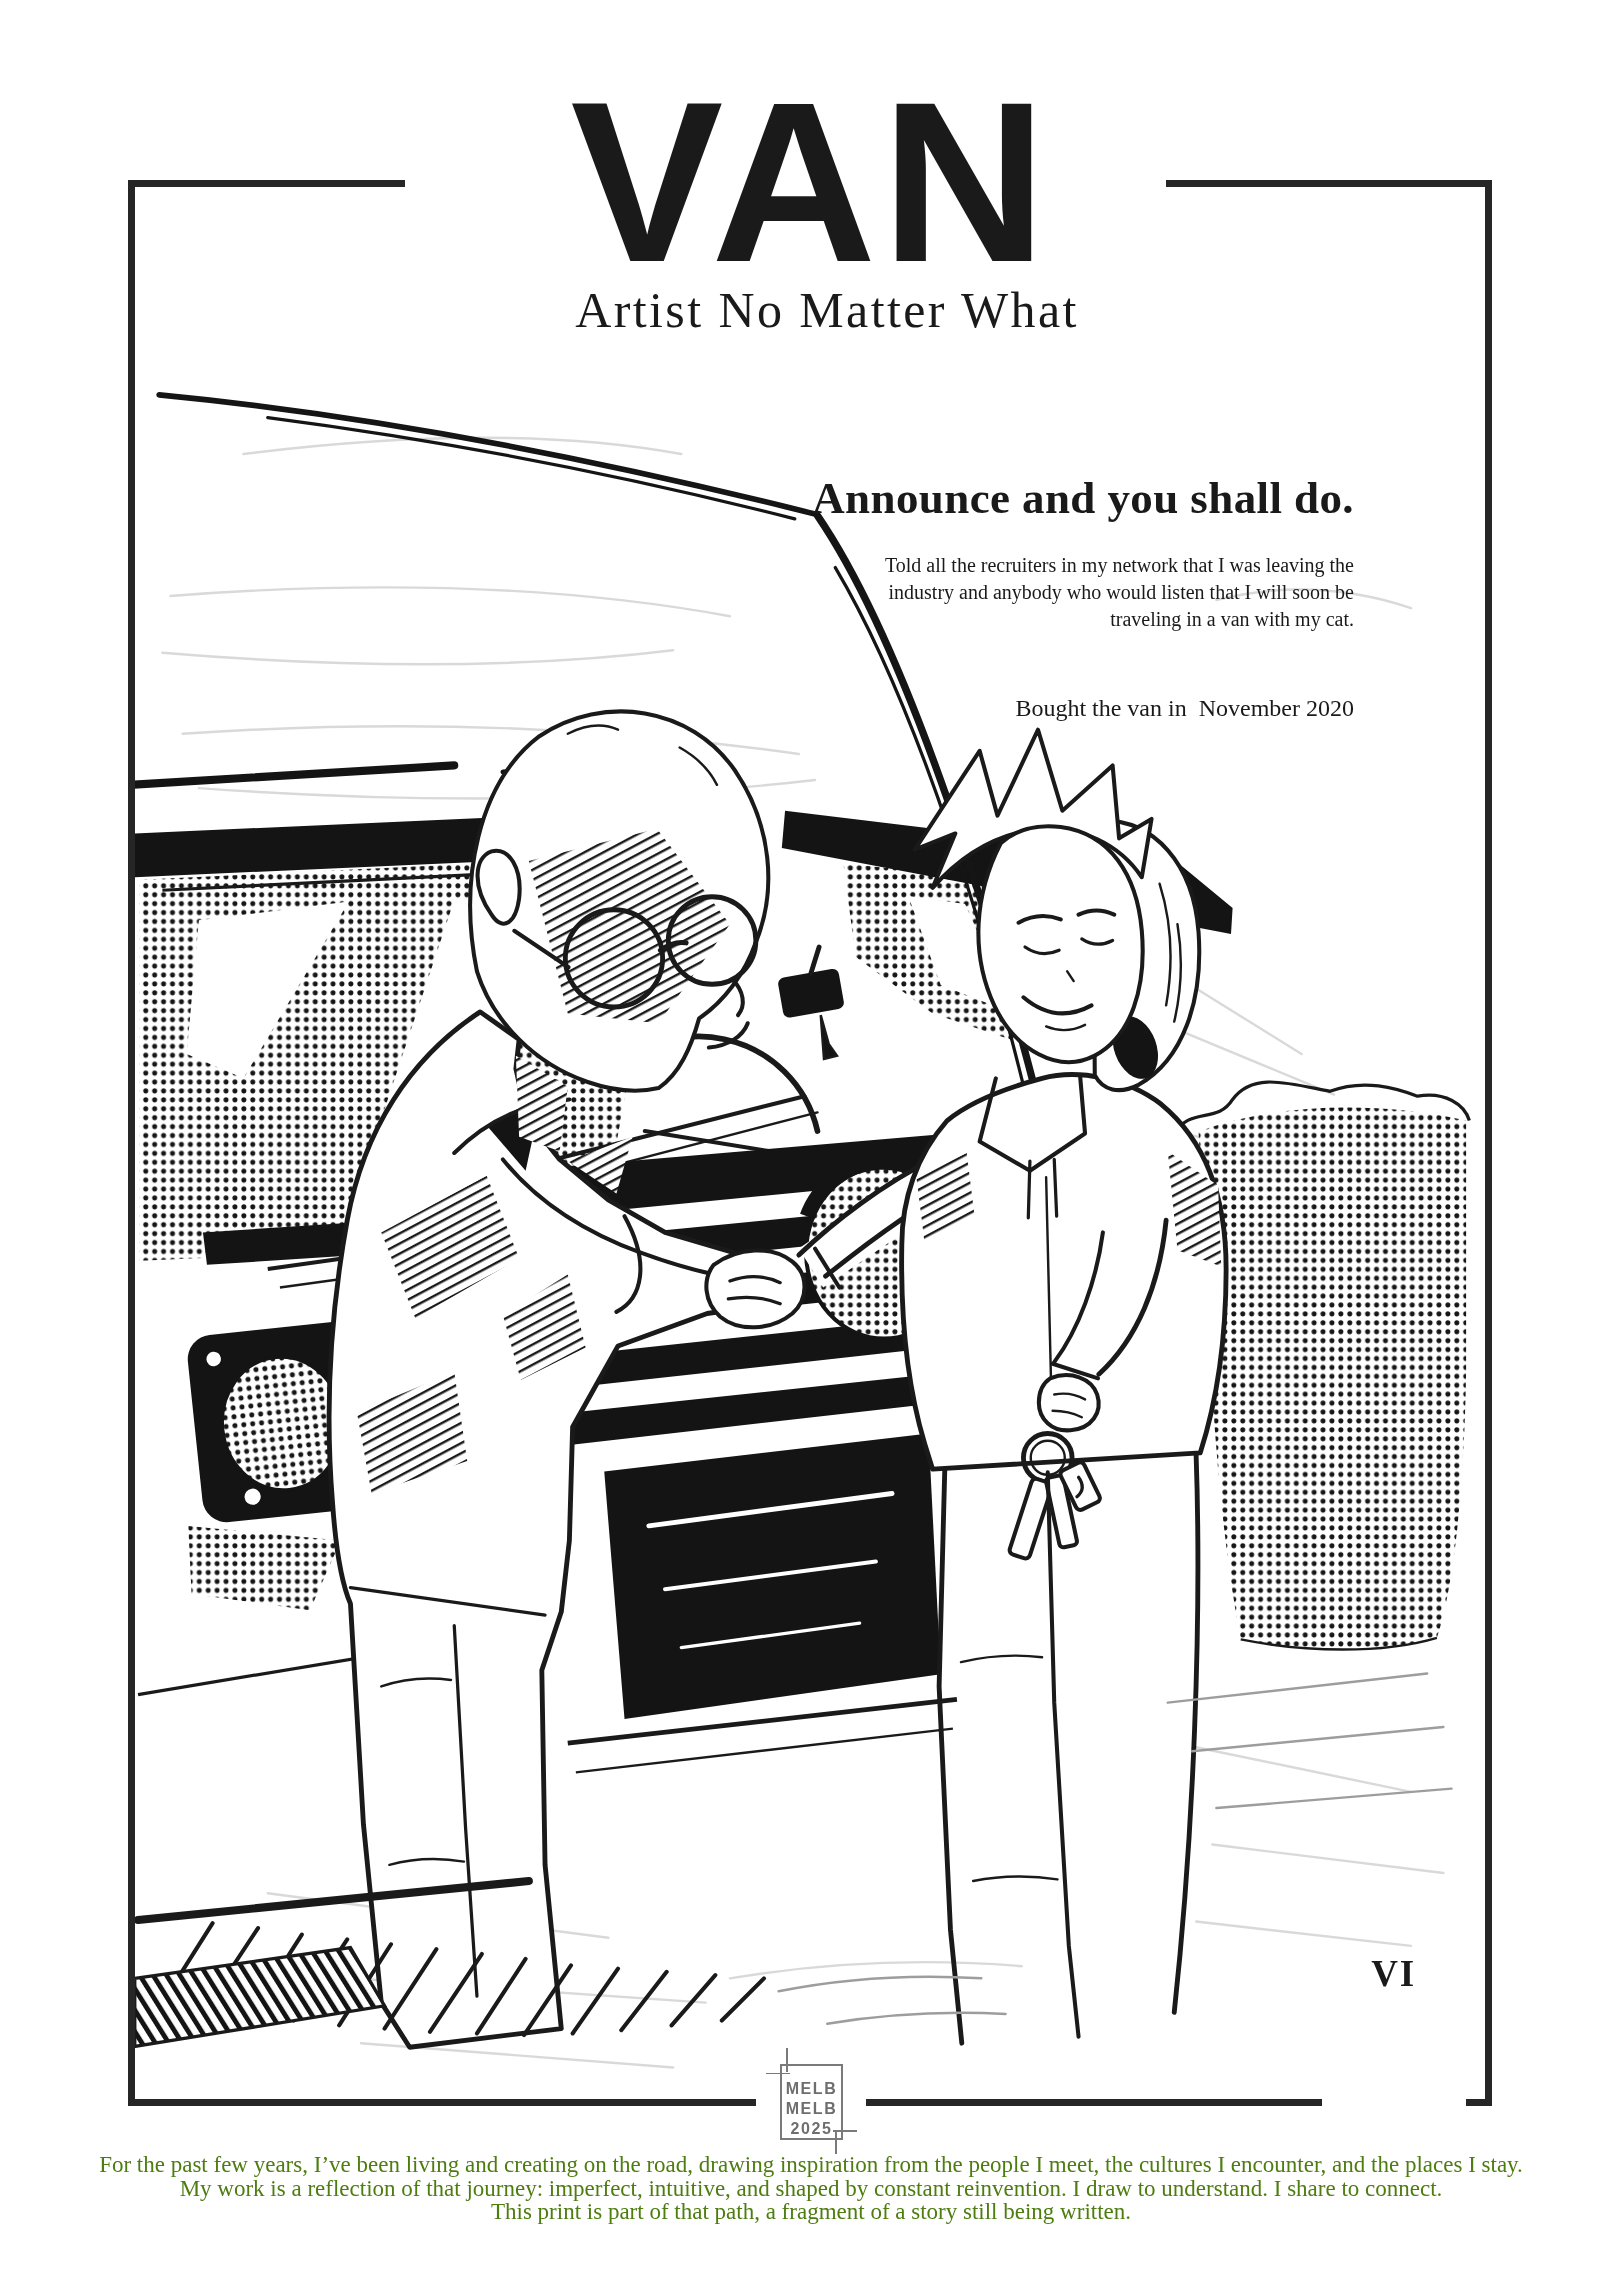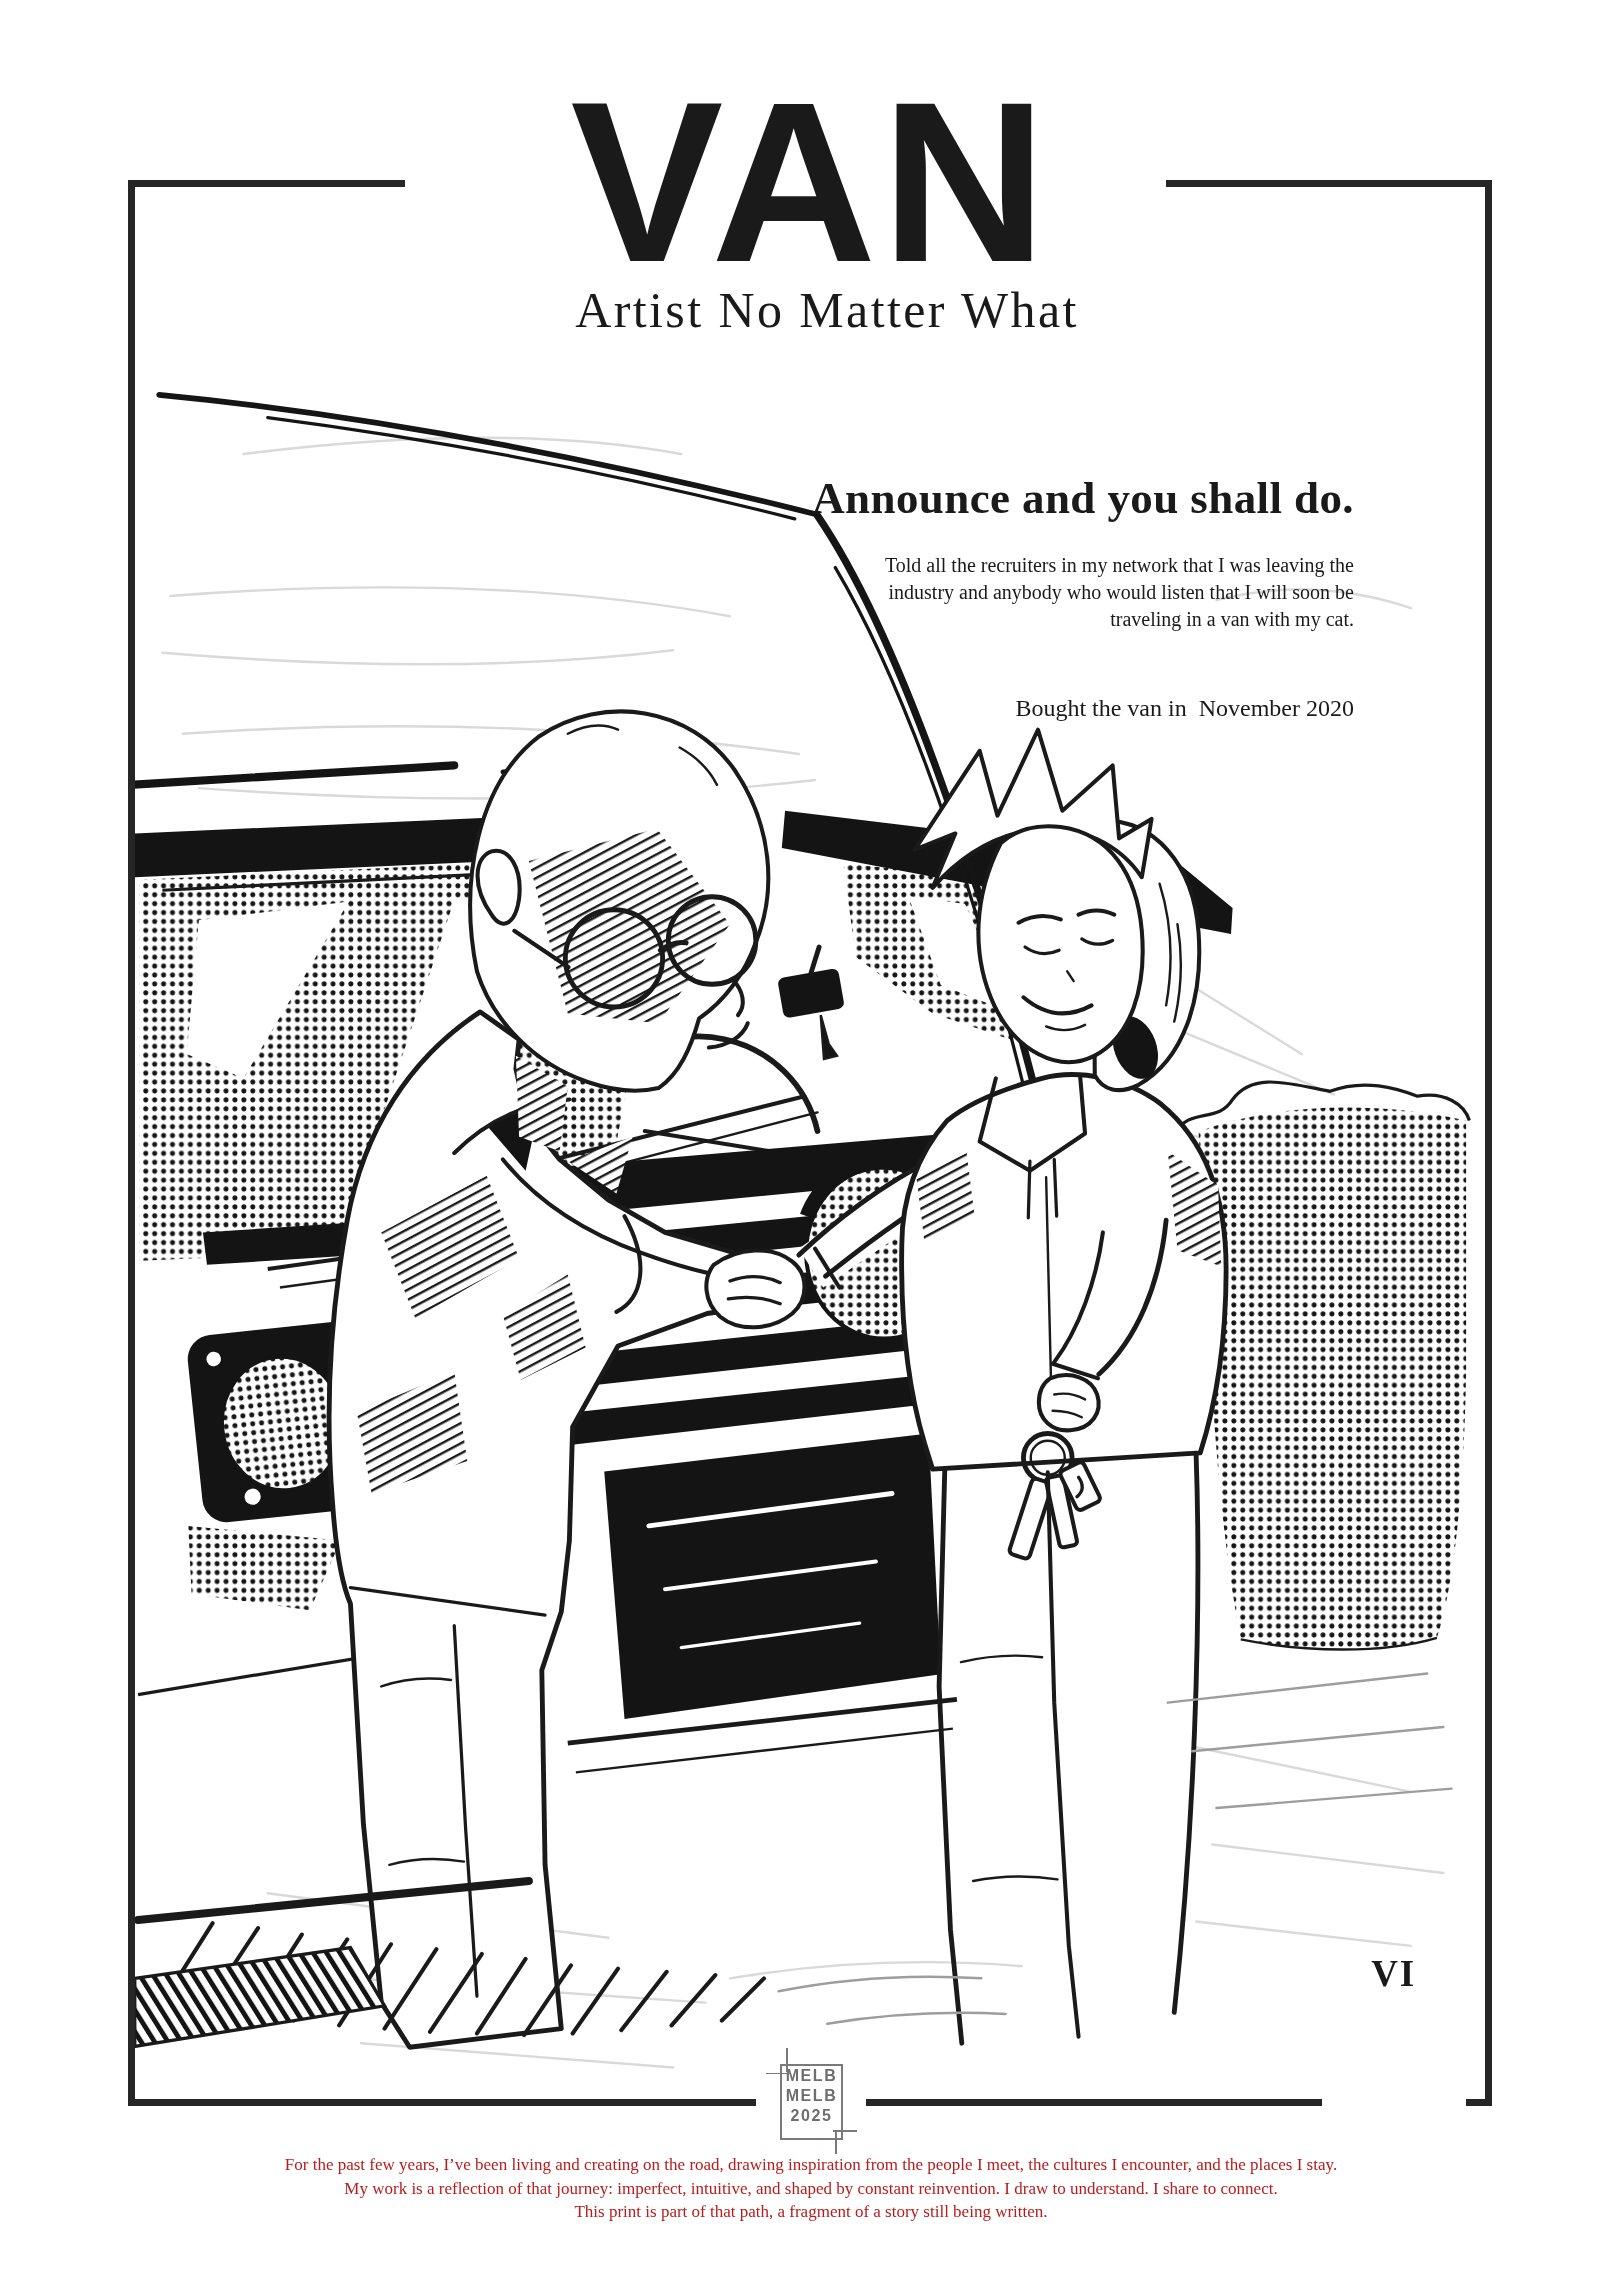--- a/index.html
+++ b/index.html
@@ -20,34 +20,34 @@
   .intro{position:absolute;right:268px;top:472px;text-align:right;width:616px;}
   .intro-heading{font-size:45px;font-weight:bold;margin:0 0 27.6px 0;letter-spacing:0.4px;}
   .intro-line{font-size:20px;line-height:27px;}
   .intro-caption{font-size:24px;margin-top:62px;white-space:pre;}
   .illustration{position:absolute;left:0;top:0;}
   .stamp{
     position:absolute;left:780px;top:2064px;width:63px;height:76px;
     border:2.4px solid #7a7a7a;box-sizing:border-box;color:#6e6e6e;
     font-family:"Liberation Sans",sans-serif;font-weight:bold;
     font-size:16px;line-height:20px;letter-spacing:1.6px;text-align:center;
-    padding-top:0;background:#ffffff;
+    padding-top:13px;background:#ffffff;
   }
   .tick{position:absolute;background:#7a7a7a;}
   .tick-v-left{left:4px;top:-18px;width:1.6px;height:24px;}
   .tick-v-right{right:4px;bottom:-16px;width:1.6px;height:23px;}
   .tick-h-top{left:-16px;top:6.5px;width:24px;height:1.6px;}
   .tick-h-bottom{right:-16px;bottom:6.5px;width:24px;height:1.6px;}
   .page-number{
     position:absolute;left:1356px;top:1952px;width:75px;text-align:center;
     font-weight:bold;font-size:37px;letter-spacing:1.6px;background:#fff;font-family:Liberation Serif, serif;
   }
   .footer{
     position:absolute;left:0;width:100%;top:2153px;text-align:center;
-    color:#b91c1c;font-size:17px;line-height:23.5px;
+    color:#4d7c0f;font-size:23px;line-height:23.5px;
   }
 </style>
 </head>
 <body>
 
 <svg class="illustration" width="1622" height="2284" viewBox="0 0 2000 2817" aria-hidden="true">
   <defs>
     <pattern id="ht" width="11" height="11" patternUnits="userSpaceOnUse">
       <rect width="11" height="11" fill="#ffffff"></rect>
       <circle cx="3.5" cy="3.5" r="3.1" fill="#161616"></circle>

